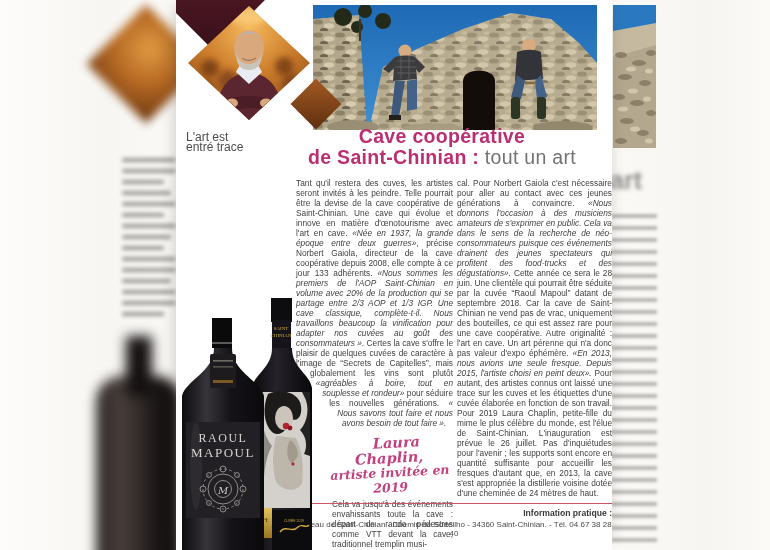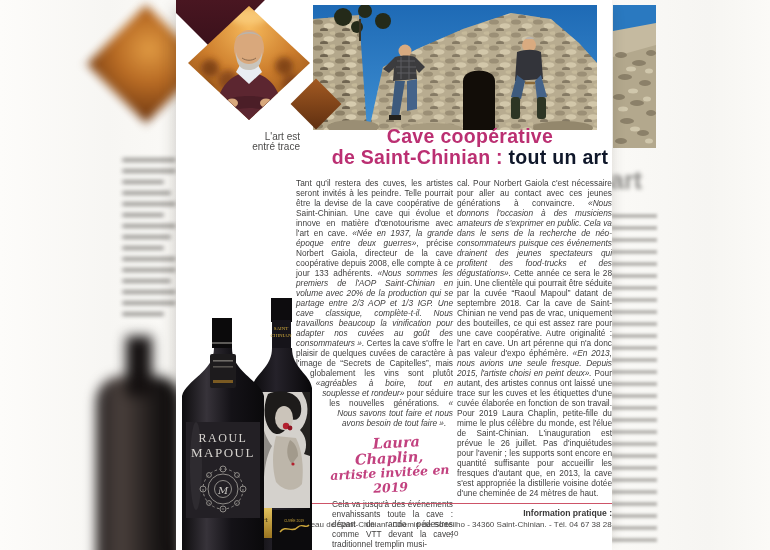--- a/index.html
+++ b/index.html
@@ -21,25 +21,25 @@
   
   .page{position:absolute;left:176px;top:0;width:436px;height:550px;background:#fff;overflow:hidden;
     box-shadow:-9px 0 14px -7px rgba(60,50,40,.22), 8px 0 12px -8px rgba(60,50,40,.18);}
   .maroon-diamond{position:absolute;left:2px;top:-36px;width:72px;height:72px;transform:rotate(45deg);
     background:linear-gradient(135deg,#5a1c28,#38101a);}
   .portrait{position:absolute;left:12px;top:6px;width:122px;height:114px;}
   .capitelle{position:absolute;left:137px;top:5px;width:284px;height:125px;}
   .corner-diamond{position:absolute;left:122px;top:86px;width:36px;height:36px;transform:rotate(45deg);
     background:linear-gradient(135deg,#a35a22,#5f2f10);}
   
-  .title{position:absolute;left:136px;top:126px;width:316px;text-align:center;font-weight:700;letter-spacing:.3px;line-height:21px;font-size:19.5px;}
+  .title{position:absolute;left:108px;top:126px;width:316px;text-align:center;font-weight:700;letter-spacing:.3px;line-height:21px;font-size:19.5px;}
   .title .accent{color:#bb2f72;}
-  .title .plain{color:#0f172a;font-weight:700;}
-  
-  .intro{position:absolute;left:18px;top:132px;width:106px;font-size:10px;line-height:10.3px;color:#4c4b4a;text-align:right;}
+  .title .plain{color:#737373;font-weight:400;}
+  
+  .intro{position:absolute;left:10px;top:132px;width:106px;font-size:12px;line-height:10.3px;color:#4c4b4a;}
   
   .col{position:absolute;top:178px;font-size:8.3px;line-height:10px;color:#3f3e3e;text-align:justify;}
   .col1{left:120px;width:157px;}
   .col2{left:281px;width:155px;}
   .it{font-style:italic;}
   .bottle-push{float:left;width:46px;height:78px;
     shape-outside:polygon(0 0,4px 0,16px 24px,30px 46px,46px 66px,46px 78px,0 78px);}
   .script-head{margin:7px 0 4px 30px;text-align:center;color:#c2417f;font-family:"DejaVu Serif",serif;
     font-style:italic;font-weight:700;transform:rotate(-3deg);line-height:15px;}
   .script-head .l1{font-size:14.5px;}

